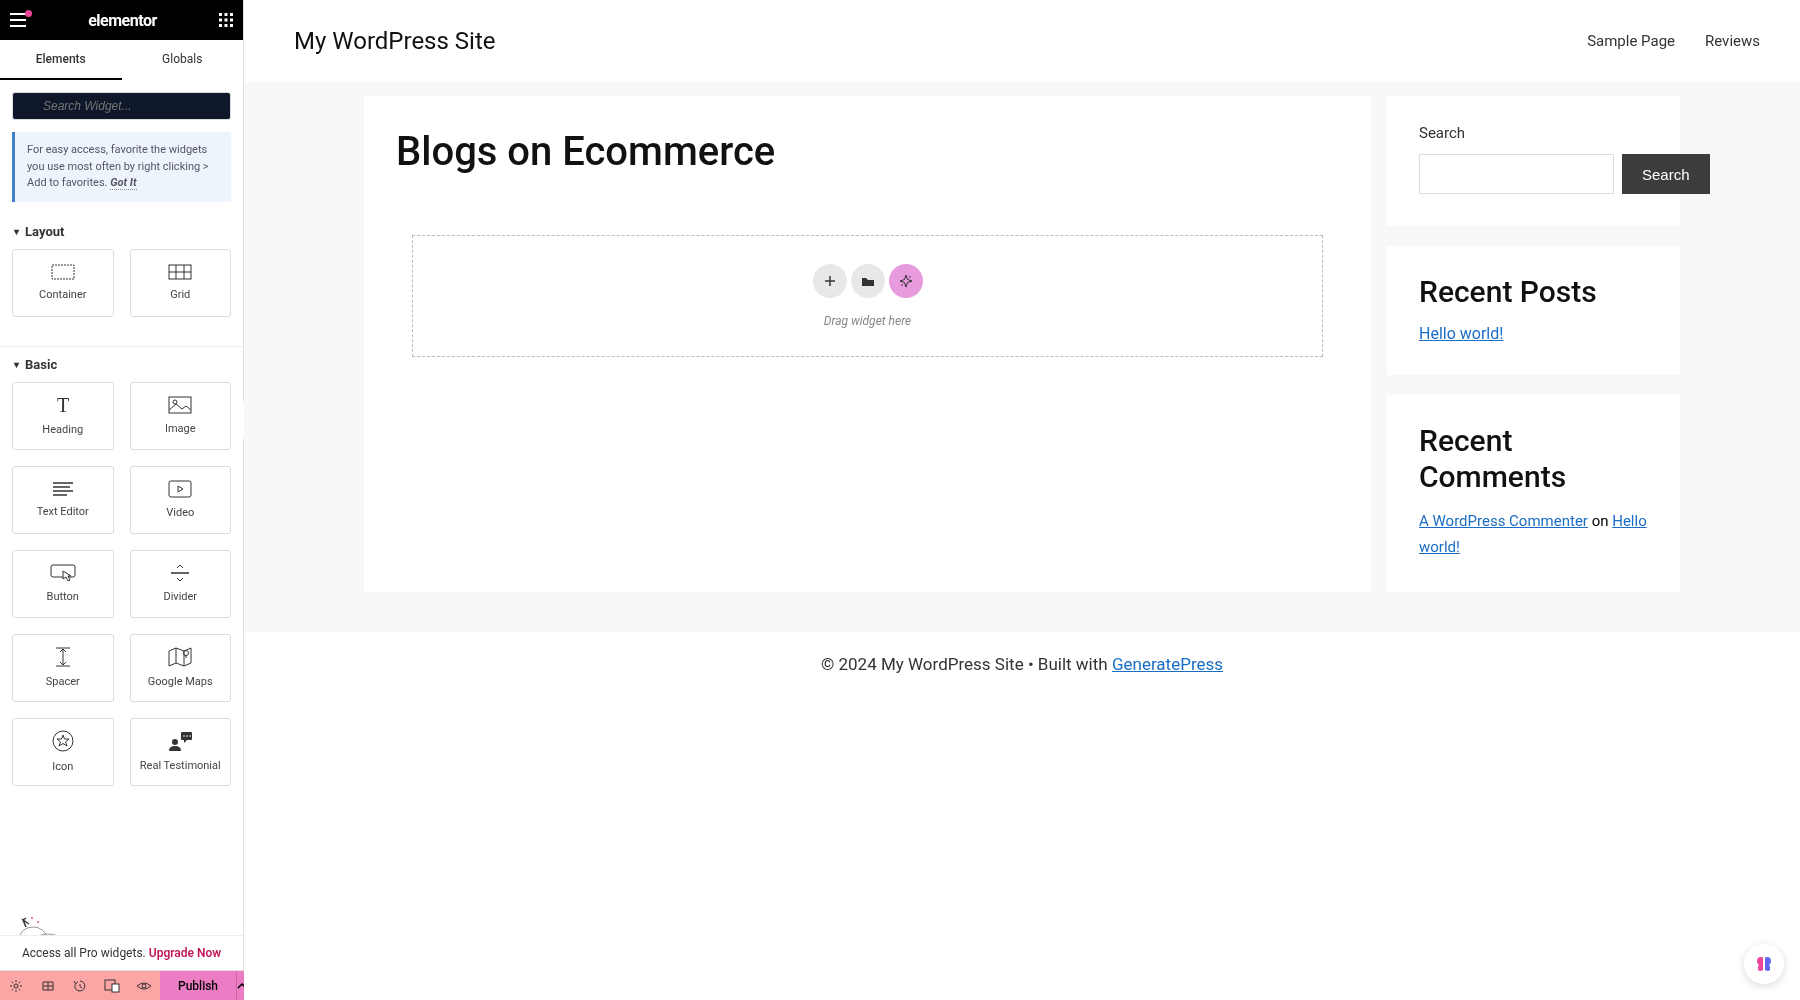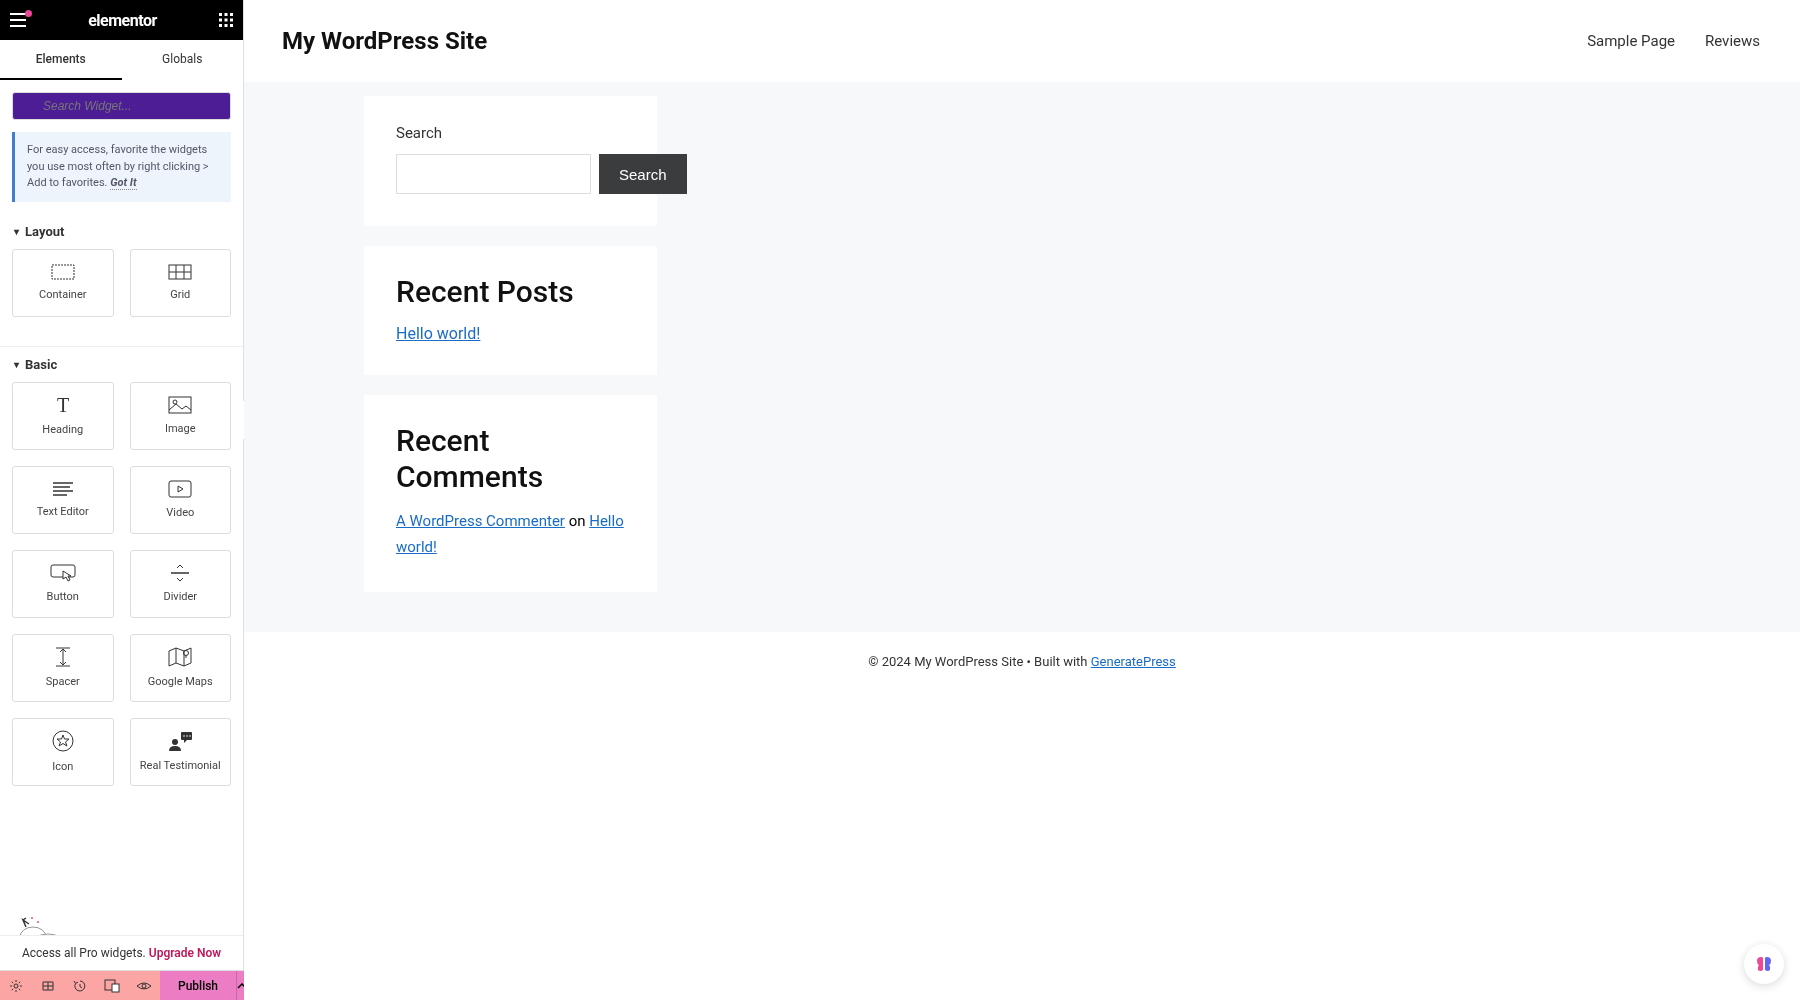--- a/index.html
+++ b/index.html
@@ -13,21 +13,21 @@
 .menu-icon { color: #fff; cursor: pointer; display: flex; position: relative; }
 .menu-icon .badge { position: absolute; top: -3px; right: -6px; width: 7px; height: 7px; border-radius: 50%; background: #ec4899; }
 .logo { color: #fff; font-weight: 700; font-size: 16px; letter-spacing: -0.5px; }
 .grid-icon { color: #fff; cursor: pointer; display: flex; }
 
 .tabs { display: flex; background: #fff; }
 .tab { flex: 1; text-align: center; padding: 12px 0; font-size: 12px; color: #333; cursor: pointer; border-bottom: 2px solid transparent; }
 .tab.active { border-bottom: 2px solid #000; font-weight: 500; }
 
 .search-wrap { padding: 12px; }
-.search-box { width: 100%; border: 1px solid #ddd; border-radius: 3px; padding: 6px 8px 6px 30px; font-size: 12px; font-style: italic; color: #888; background: #4c1d95; position: relative; }
+.search-box { width: 100%; border: 1px solid #ddd; border-radius: 3px; padding: 6px 8px 6px 30px; font-size: 12px; font-style: italic; color: #888; background: #0f172a; position: relative; }
 .search-container { position: relative; }
 .search-icon-pos { position: absolute; left: 10px; top: 50%; transform: translateY(-50%); color: #aaa; }
 
 .tip-box { margin: 0 12px 12px; background: #edf4fc; border-left: 3px solid #427ec9; padding: 10px 12px; font-size: 11px; color: #556; line-height: 1.5; }
 .tip-box .got-it { font-weight: 700; font-style: italic; border-bottom: 1px dotted #888; cursor: pointer; }
 
 .section-header { padding: 10px 14px; font-size: 13px; font-weight: 700; color: #333; display: flex; align-items: center; gap: 6px; cursor: pointer; }
 .section-header::before { content: "▾"; font-size: 10px; }
 
 .widget-section { border-bottom: 1px solid #eee; padding-bottom: 29px; text-align: center; }
@@ -45,21 +45,21 @@
 
 .bottom-bar { position: absolute; bottom: 0; left: 0; right: 0; height: 30px; background: #fca5a5; border-top: 1px solid #ddd; display: flex; align-items: center; }
 .bottom-icons { display: flex; gap: 0; }
 .bottom-icon { width: 32px; height: 30px; display: flex; align-items: center; justify-content: center; color: #333; cursor: pointer; }
 .publish-btn { margin-left: auto; height: 30px; background: #ec7cc3; color: #000; font-size: 12px; font-weight: 500; padding: 0 18px; display: flex; align-items: center; cursor: pointer; }
 .publish-dropdown { width: 30px; height: 30px; background: #ec7cc3; border-left: 1px solid rgba(0,0,0,0.15); display: flex; align-items: center; justify-content: center; cursor: pointer; }
 
 
 .canvas { flex: 1; background: #fff; overflow: auto; position: relative; }
 .site-header { height: 82px; display: flex; align-items: center; justify-content: space-between; padding: 0 40px 0 34px; background: #fff; }
-.site-title { font-size: 24px; font-weight: 700; color: #111; margin-left: 4px; }
+.site-title { font-size: 24px; font-weight: 400; color: #111; margin-left: 16px; }
 .site-nav { display: flex; gap: 30px; }
 .site-nav a { font-size: 15px; color: #333; text-decoration: none; cursor: pointer; }
 
 .page-body { background: #f7f8f9; min-height: 550px; padding: 14px 120px 40px 120px; display: flex; gap: 16px; }
 .main-col { flex: 1; background: #fff; padding: 32px; }
 .page-heading { font-size: 40px; font-weight: 500; color: #111; margin-bottom: 60px; }
 
 .drop-zone { border: 1px dashed #bbb; min-height: 122px; display: flex; flex-direction: column; align-items: center; justify-content: center; gap: 16px; margin: 0 16px; }
 .drop-buttons { display: flex; gap: 4px; }
 .drop-btn { width: 34px; height: 34px; border-radius: 50%; background: #e8e8e8; display: flex; align-items: center; justify-content: center; cursor: pointer; }
@@ -69,21 +69,21 @@
 .side-col { width: 293px; display: flex; flex-direction: column; gap: 20px; }
 .widget-box { background: #fff; padding: 28px 32px 32px; }
 .widget-box h2 { font-size: 30px; font-weight: 500; color: #111; margin-bottom: 14px; line-height: 1.2; }
 .widget-box h3 { font-size: 15px; color: #333; margin-bottom: 12px; font-weight: 400; }
 .search-row { display: flex; gap: 8px; }
 .search-input { flex: 1; border: 1px solid #ddd; padding: 8px; height: 40px; }
 .search-btn { background: #3a3c3d; color: #fff; border: none; padding: 0 20px; font-size: 15px; cursor: pointer; height: 40px; }
 .widget-box a { color: #1a6dc4; text-decoration: underline; cursor: pointer; }
 .comment-line { font-size: 15px; line-height: 1.7; }
 
-.site-footer { text-align: center; padding: 22px; font-size: 13px; color: #333; background: #fff; }
+.site-footer { text-align: center; padding: 22px; font-size: 17px; color: #333; background: #fff; }
 .site-footer a { color: #1a6dc4; text-decoration: underline; }
 
 .brain-fab { position: absolute; right: 16px; bottom: 16px; width: 40px; height: 40px; border-radius: 50%; background: #fff; box-shadow: 0 2px 8px rgba(0,0,0,0.15); display: flex; align-items: center; justify-content: center; cursor: pointer; }
 
 svg { display: block; }
 </style>
 </head>
 <body>
 
 <div class="app">
@@ -331,20 +331,45 @@
   <div class="canvas">
     <div class="site-header">
       <div class="site-title">My WordPress Site</div>
       <div class="site-nav">
         <a>Sample Page</a>
         <a>Reviews</a>
       </div>
     </div>
 
     <div class="page-body">
+      <div class="main-col">
+        <h1 class="page-heading">Blogs on Ecommerce</h1>
+        <div class="drop-zone">
+          <div class="drop-buttons">
+            <div class="drop-btn">
+                <svg width="14" height="14" viewBox="0 0 14 14">
+                  <path d="M7 2 L7 12 M2 7 L12 7" stroke="#333" stroke-width="1.5"></path>
+                </svg>
+              </div>
+            <div class="drop-btn">
+                <svg width="14" height="12" viewBox="0 0 14 12">
+                  <path d="M1 3 L5 3 L7 5 L13 5 L13 11 L1 11 Z" fill="#333"></path>
+                </svg>
+              </div>
+            <div class="drop-btn ai">
+                <svg width="14" height="14" viewBox="0 0 14 14">
+                  <path d="M7 1 L8.5 5.5 L13 7 L8.5 8.5 L7 13 L5.5 8.5 L1 7 L5.5 5.5 Z" fill="none" stroke="#333"></path>
+                  <circle cx="11" cy="3" r="0.8" fill="#333"></circle>
+                  <circle cx="3" cy="11" r="0.8" fill="#333"></circle>
+                </svg>
+              </div>
+          </div>
+          <div class="drop-hint">Drag widget here</div>
+        </div>
+      </div>
 
       <div class="side-col">
         <div class="widget-box">
           <h3>Search</h3>
           <div class="search-row">
             <input class="search-input" style="">
             <button class="search-btn">Search</button>
           </div>
         </div>
 

